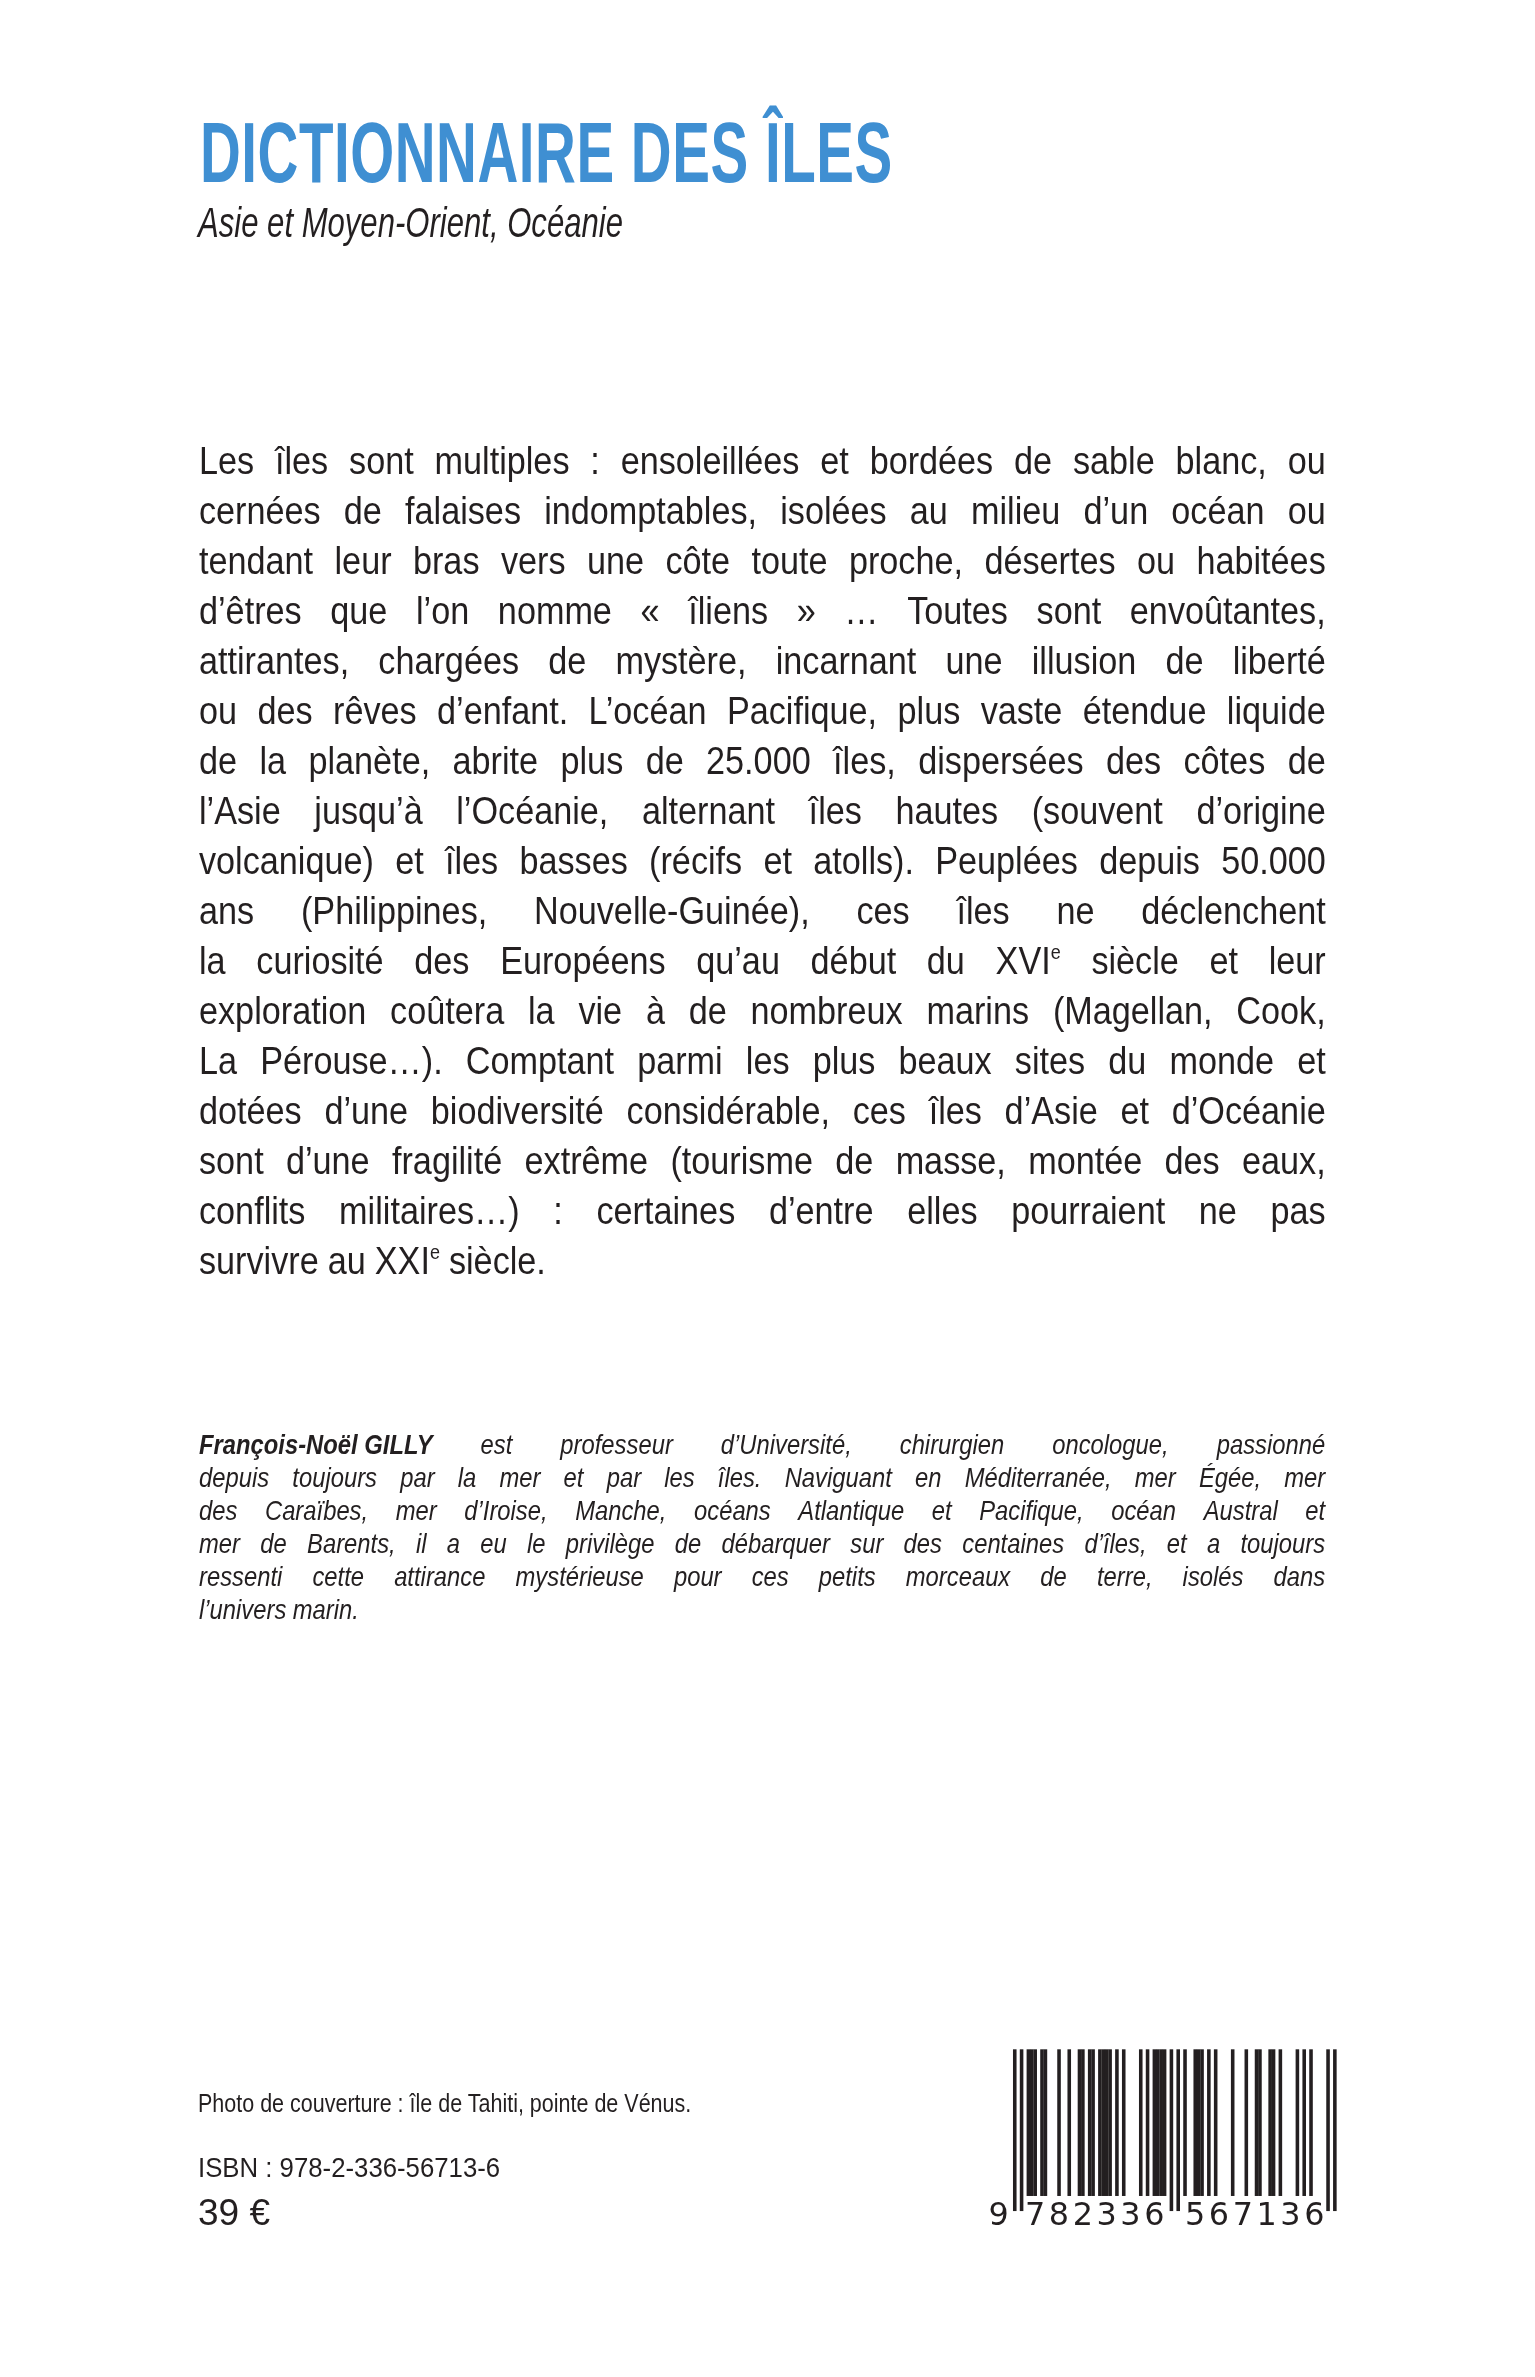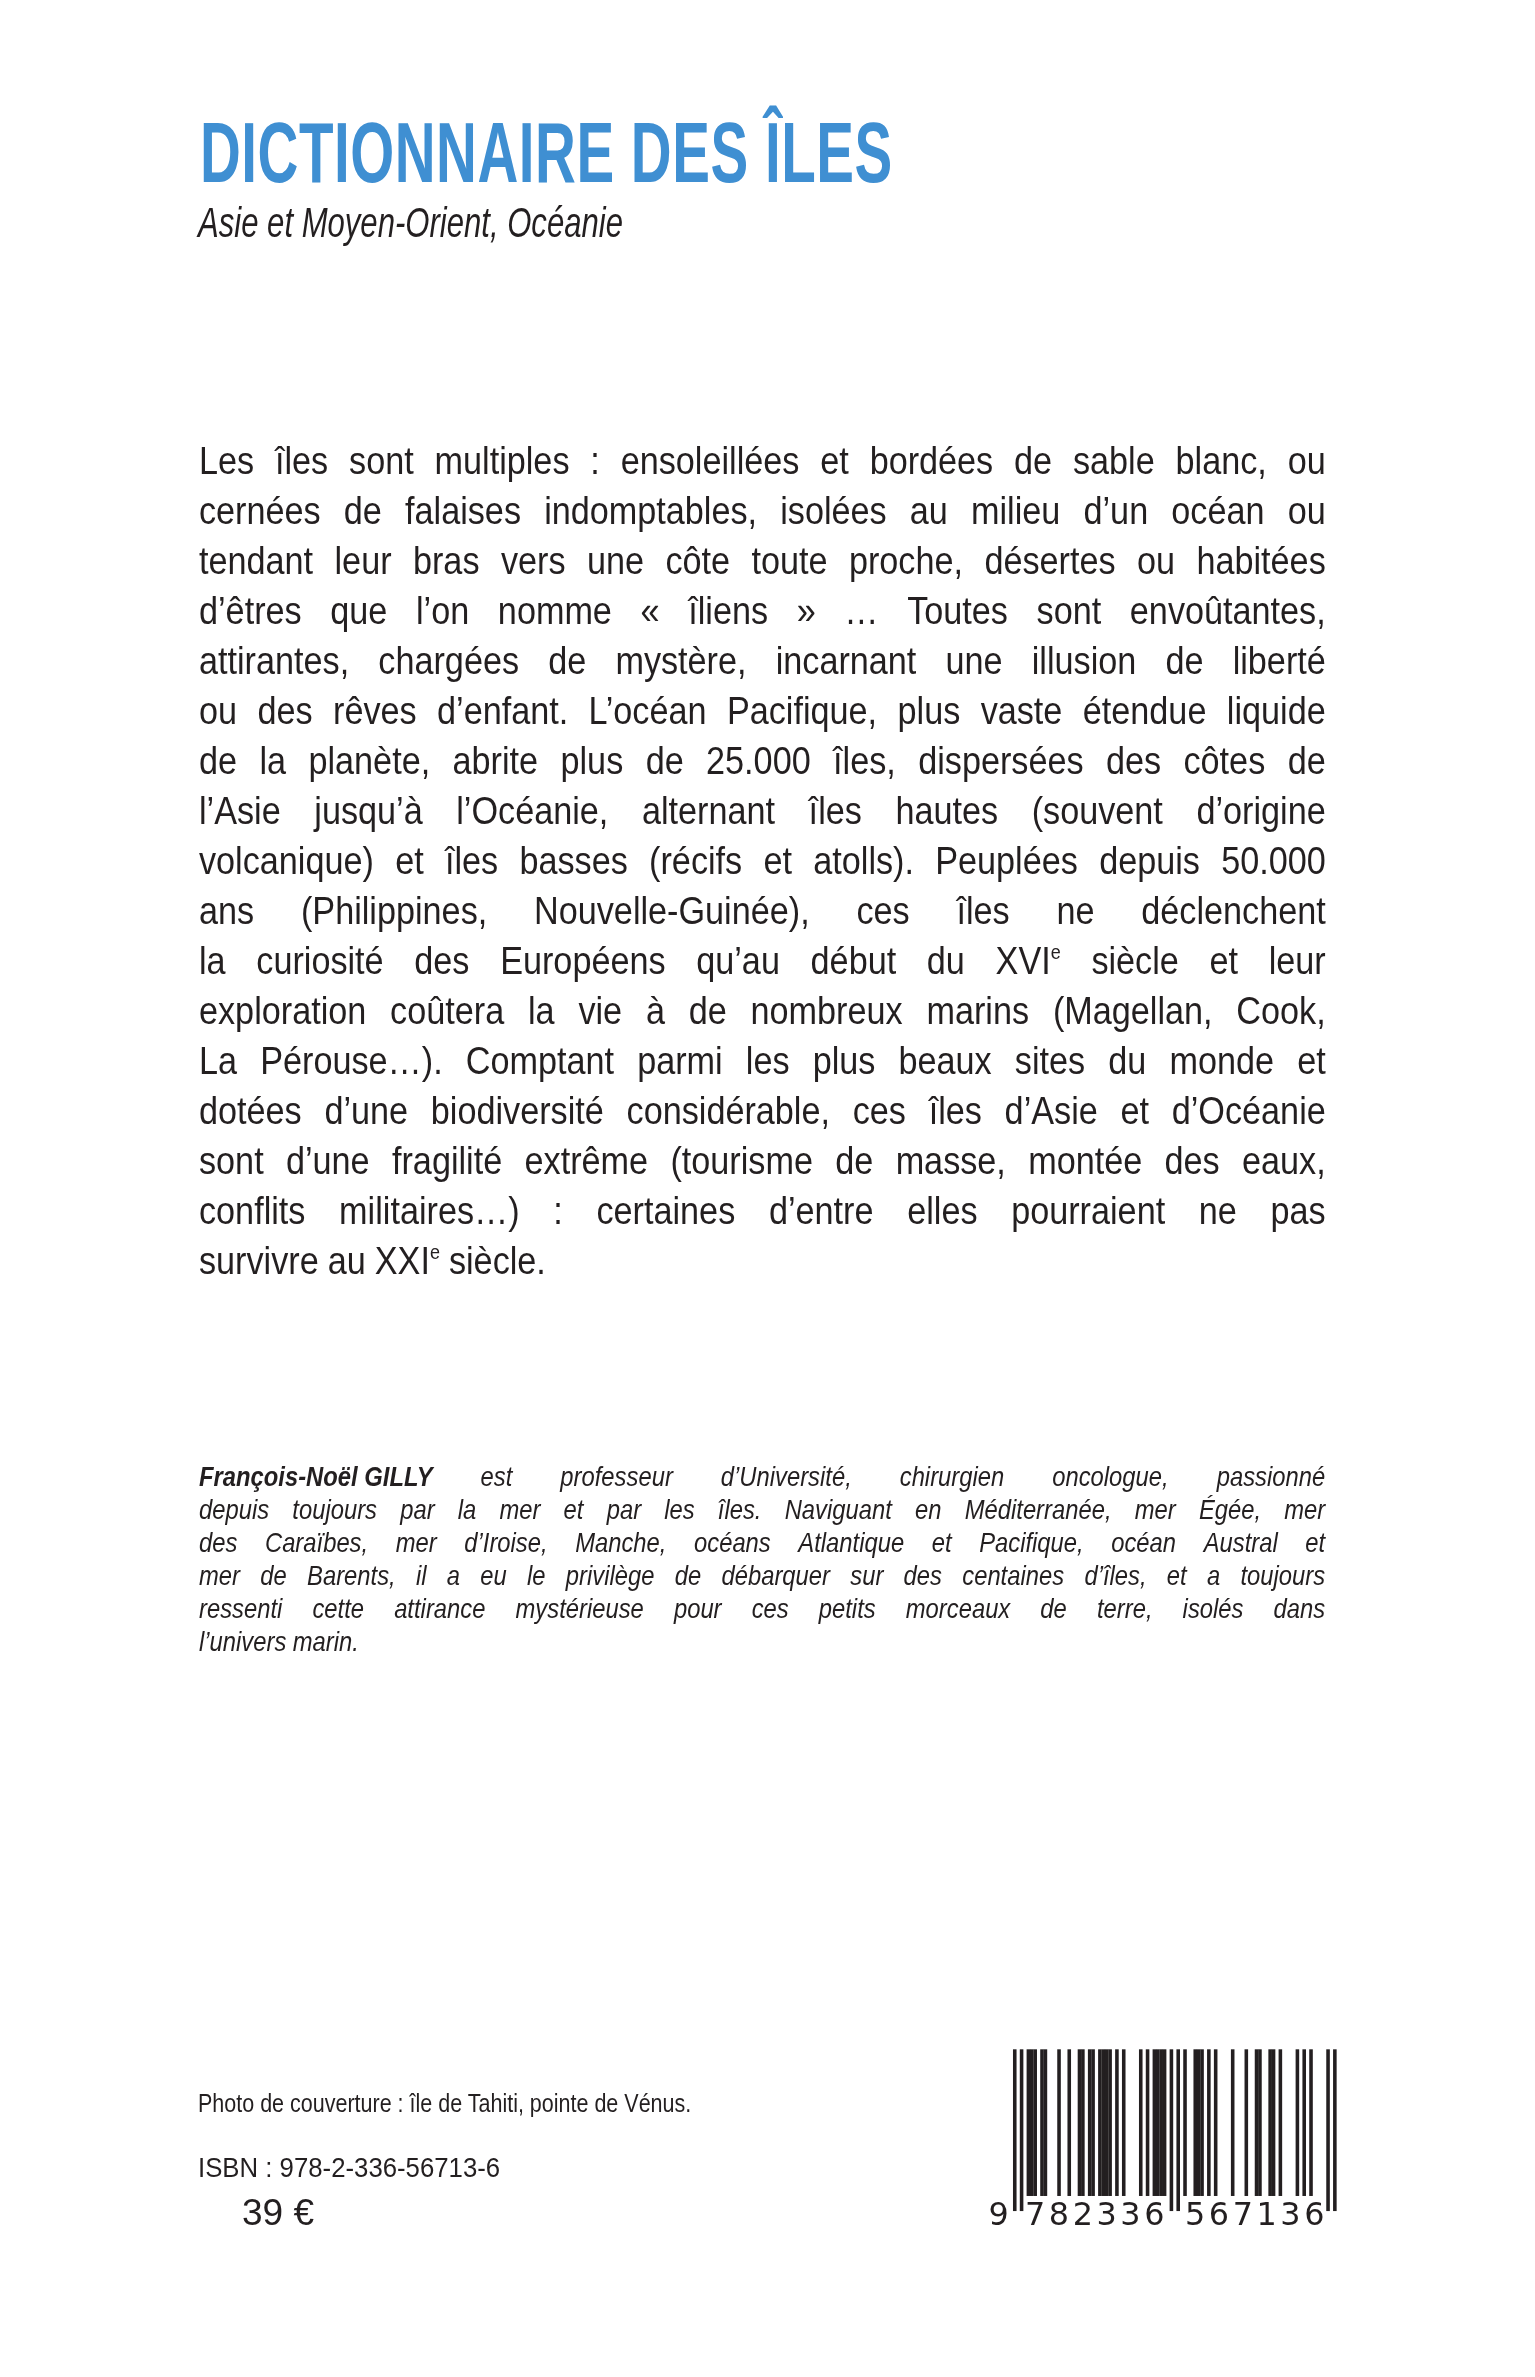--- a/index.html
+++ b/index.html
@@ -27,21 +27,21 @@
       font-family: "Liberation Sans", sans-serif;
       font-weight: normal; font-size: 38px; height: 50px; line-height: 50px;
       width: 1252px;
       white-space: nowrap; overflow: visible;
       transform: scaleX(0.9); transform-origin: left top;
       display: flex; justify-content: space-between;
     }
     .body-line.last { justify-content: flex-start; gap: 10px; }
     .body-line sup { font-size: 20px; line-height: 0; vertical-align: 15px; }
 
-    .author-block { left: 199px; top: 1460px; width: 1127px; }
+    .author-block { left: 199px; top: 1428px; width: 1127px; }
     .author-line {
       font-family: "Liberation Sans", sans-serif;
       font-style: italic; font-size: 28px; height: 33px; line-height: 33px;
       width: 1325px;
       white-space: nowrap;
       transform: scaleX(0.85); transform-origin: left top;
       display: flex; justify-content: space-between;
     }
     .author-line.last { justify-content: flex-start; gap: 7.6px; }
     .author-name { font-weight: bold; }
@@ -54,21 +54,21 @@
     }
     .isbn {
       left: 198px; top: 2151px;
       font-family: "Liberation Sans", sans-serif;
       font-size: 28px; line-height: 34px; white-space: nowrap;
       transform: scaleX(0.92); transform-origin: left top;
     }
     .price {
       left: 198px; top: 2192px;
       font-family: "Liberation Sans", sans-serif;
-      font-size: 37px; line-height: 42px; white-space: nowrap; margin-left: 44px;
+      font-size: 37px; line-height: 42px; white-space: nowrap;
     }
 
     .barcode { left: 987px; top: 2049px; width: 352px; height: 185px; }
     .barcode svg { display: block; }
   </style>
 </head>
 <body style="color: rgb(35, 31, 32);">
 
 <div class="abs title" style="color: rgb(63, 143, 210);">DICTIONNAIRE DES ÎLES</div>
 <div class="abs subtitle">Asie et Moyen-Orient, Océanie</div>

